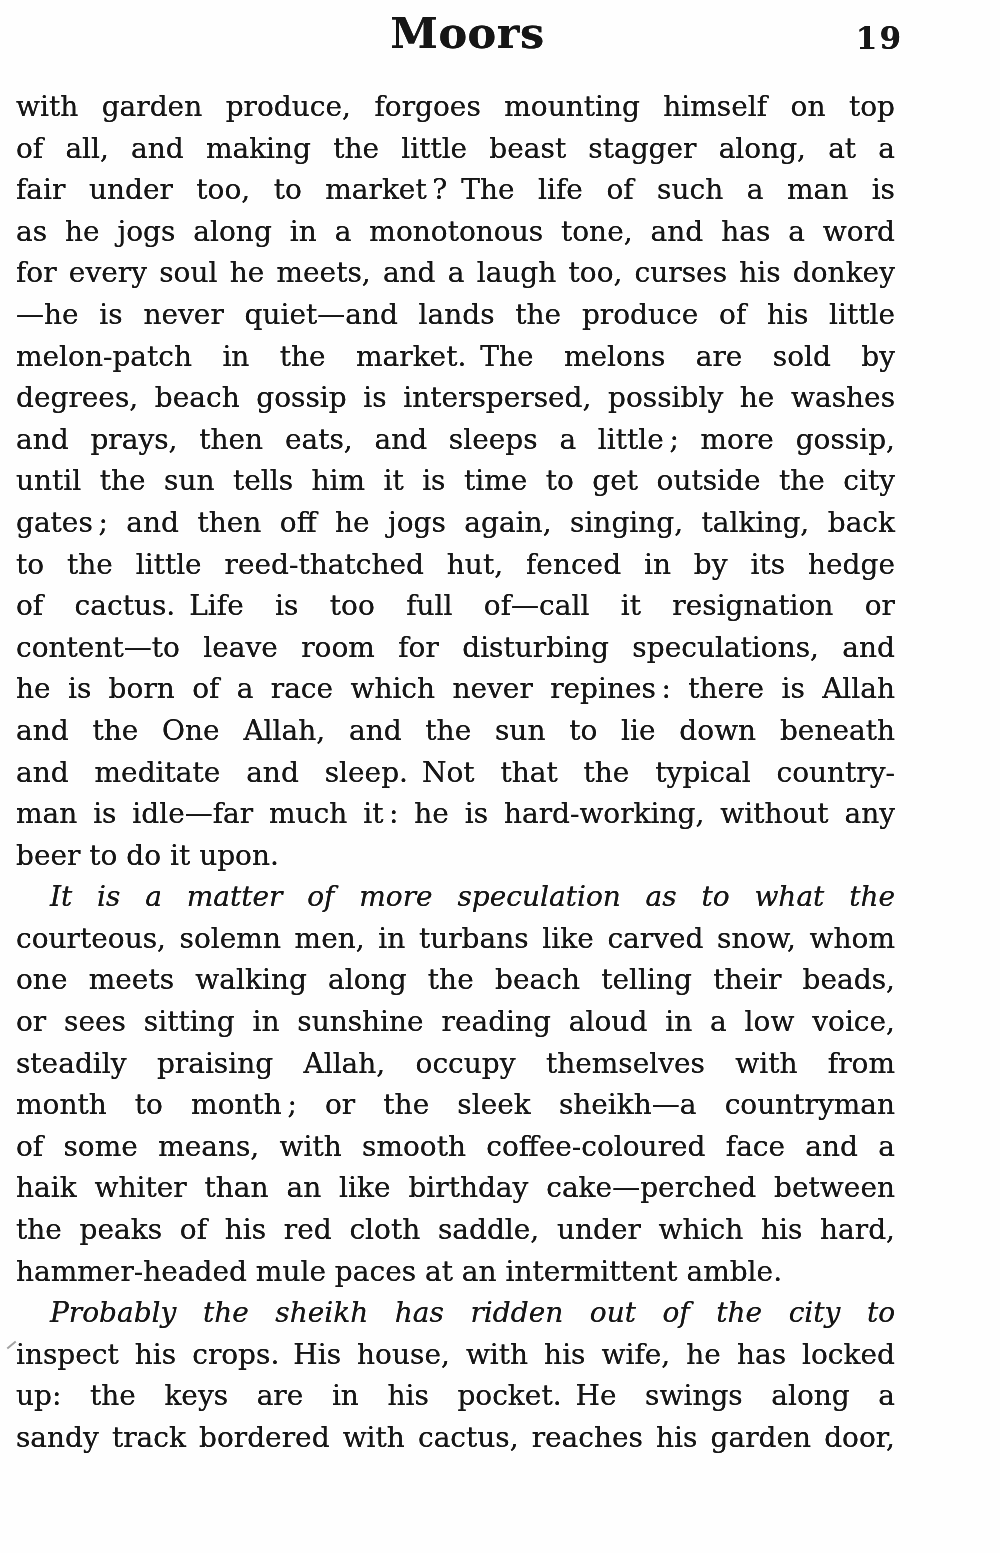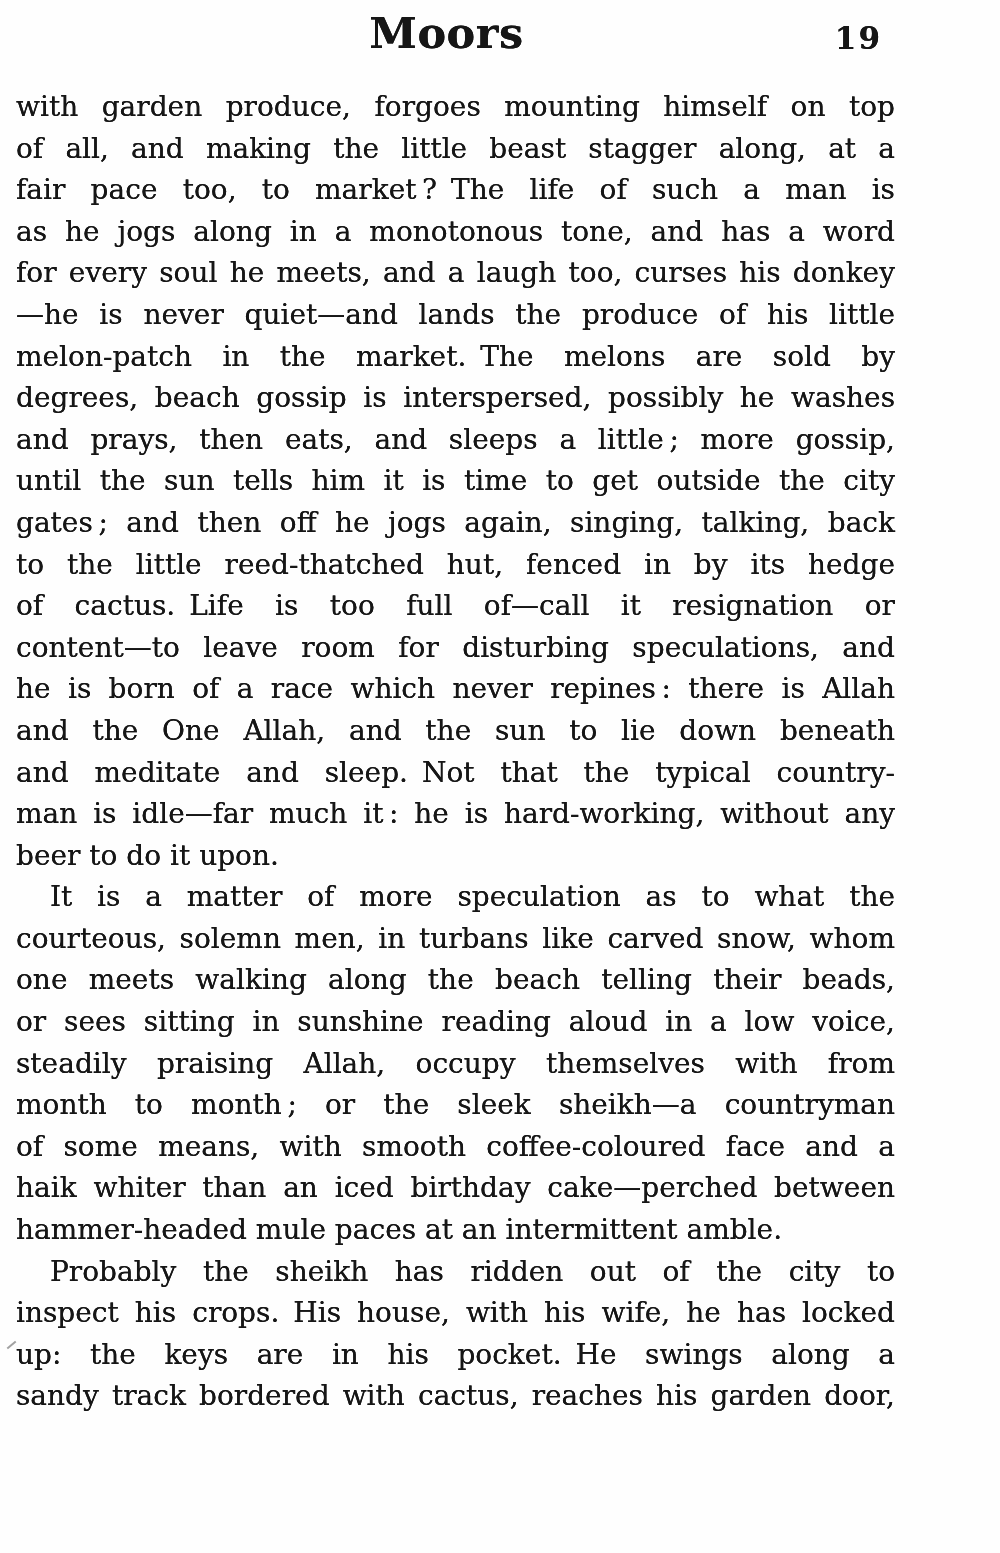--- a/index.html
+++ b/index.html
@@ -7,21 +7,21 @@
   html,body { width:1000px; height:1553px; }
   body {
     background: var(--paper);
     position: relative;
     font-family: "DejaVu Serif", "Liberation Serif", serif;
     color: var(--ink);
     overflow: hidden;
   }
   .page-header {
     position: absolute;
-    left: 7px; top: 8px;
+    left: 28px; top: 8px;
     width: 879px;
     height: 64px;
   }
   .running-title {
     position: absolute;
     left: 0; right: 0; top: 0;
     text-align: center;
     font-size: 43px;
     font-weight: bold;
     letter-spacing: 0.5px;
@@ -45,21 +45,21 @@
     line-height: 41.6px;
     height: 41.6px;
     white-space: normal;
     text-align: justify;
     text-align-last: justify;
     text-justify: inter-word;
     text-shadow: 0 0 0.5px currentColor;
     overflow: visible;
   }
   .line.last { text-align-last: left; }
-  .line.indent { padding-left: 34px; }
+  .line.indent { padding-left: 34px; font-style: italic; }
   .scan-artifact {
     position: absolute;
     left: 6px; top: 1344px;
     width: 11px; height: 2px;
     background: #8a8a8a;
     transform: rotate(-40deg);
     opacity: .8;
   }
 </style>
 </head>
@@ -67,21 +67,21 @@
 
 <div class="page-header">
   <div class="running-title">Moors</div>
   <div class="page-number">19</div>
 </div>
 
 <div class="page-body">
     <div class="paragraph">
       <div class="line">with garden produce, forgoes mounting himself on top</div>
       <div class="line">of all, and making the little beast stagger along, at a</div>
-      <div class="line">fair pace too, to market ? The life of such a man is</div>
+      <div class="line">fair under too, to market ? The life of such a man is</div>
       <div class="line">as he jogs along in a monotonous tone, and has a word</div>
       <div class="line">for every soul he meets, and a laugh too, curses his donkey</div>
       <div class="line">—he is never quiet—and lands the produce of his little</div>
       <div class="line">melon-patch in the market. The melons are sold by</div>
       <div class="line">degrees, beach gossip is interspersed, possibly he washes</div>
       <div class="line">and prays, then eats, and sleeps a little ; more gossip,</div>
       <div class="line">until the sun tells him it is time to get outside the city</div>
       <div class="line">gates ; and then off he jogs again, singing, talking, back</div>
       <div class="line">to the little reed-thatched hut, fenced in by its hedge</div>
       <div class="line">of cactus. Life is too full of—call it resignation or</div>
@@ -93,21 +93,22 @@
       <div class="line last">beer to do it upon.</div>
     </div>
     <div class="paragraph">
       <div class="line indent">It is a matter of more speculation as to what the</div>
       <div class="line">courteous, solemn men, in turbans like carved snow, whom</div>
       <div class="line">one meets walking along the beach telling their beads,</div>
       <div class="line">or sees sitting in sunshine reading aloud in a low voice,</div>
       <div class="line">steadily praising Allah, occupy themselves with from</div>
       <div class="line">month to month ; or the sleek sheikh—a countryman</div>
       <div class="line">of some means, with smooth coffee-coloured face and a</div>
-      <div class="line">haik whiter than an iced birthday cake—perched between</div>
+      <div class="line">haik whiter than an like birthday cake—perched between</div>
+      <div class="line">the peaks of his red cloth saddle, under which his hard,</div>
       <div class="line last">hammer-headed mule paces at an intermittent amble.</div>
     </div>
     <div class="paragraph">
       <div class="line indent">Probably the sheikh has ridden out of the city to</div>
       <div class="line">inspect his crops. His house, with his wife, he has locked</div>
       <div class="line">up: the keys are in his pocket. He swings along a</div>
       <div class="line">sandy track bordered with cactus, reaches his garden door,</div>
     </div>
   </div>
 

